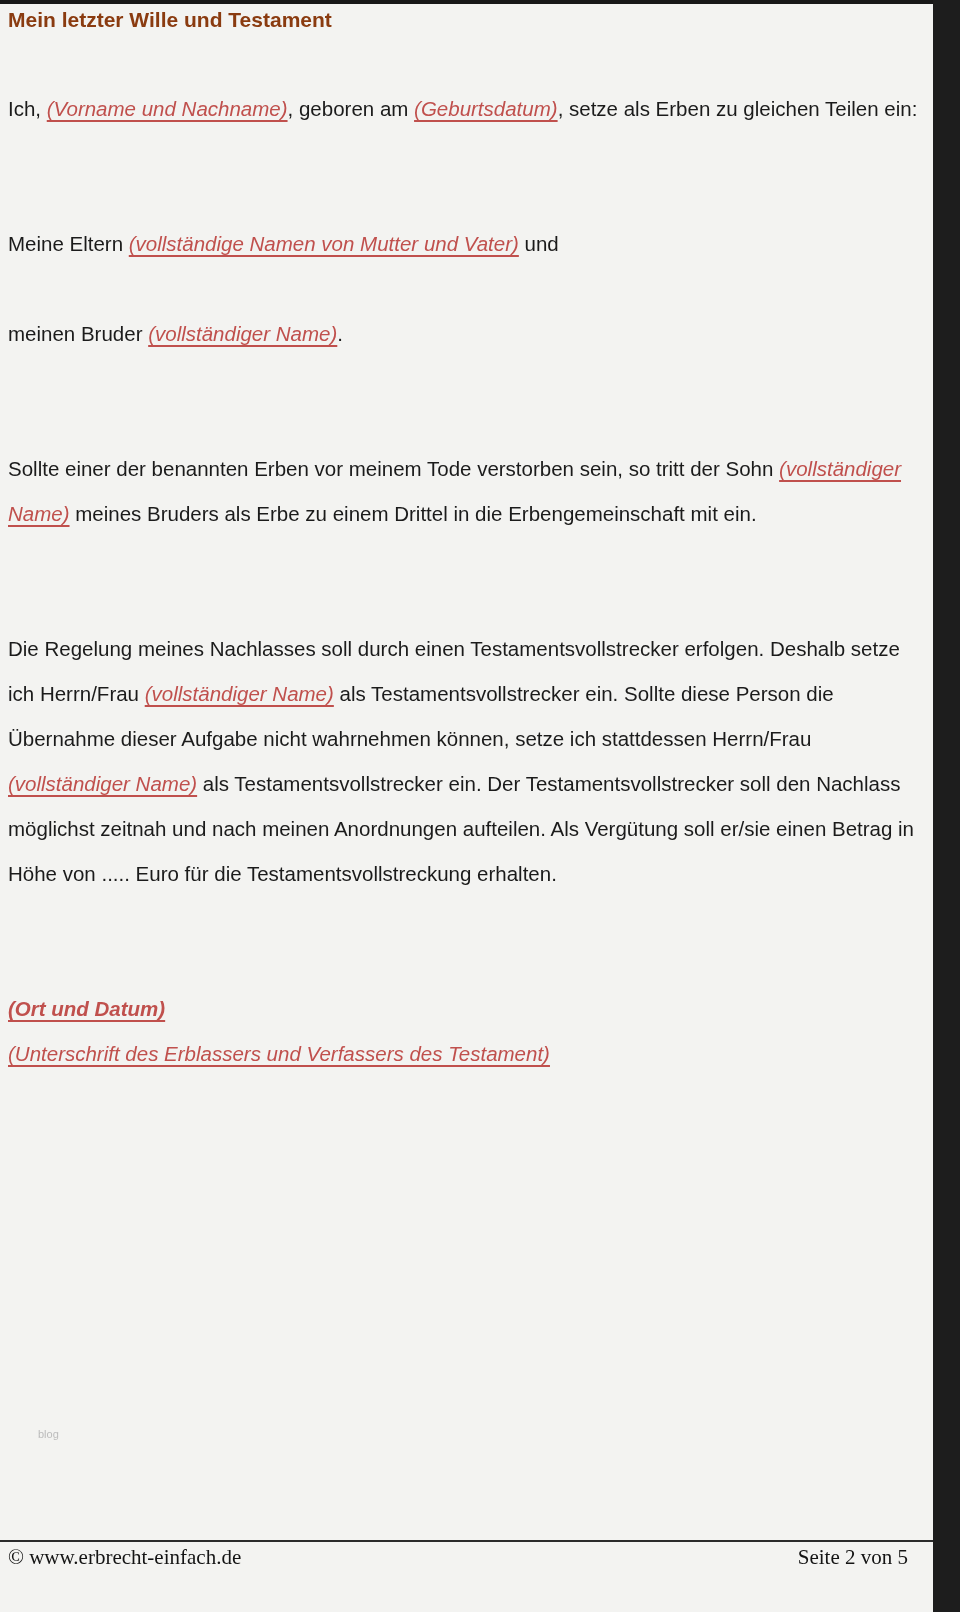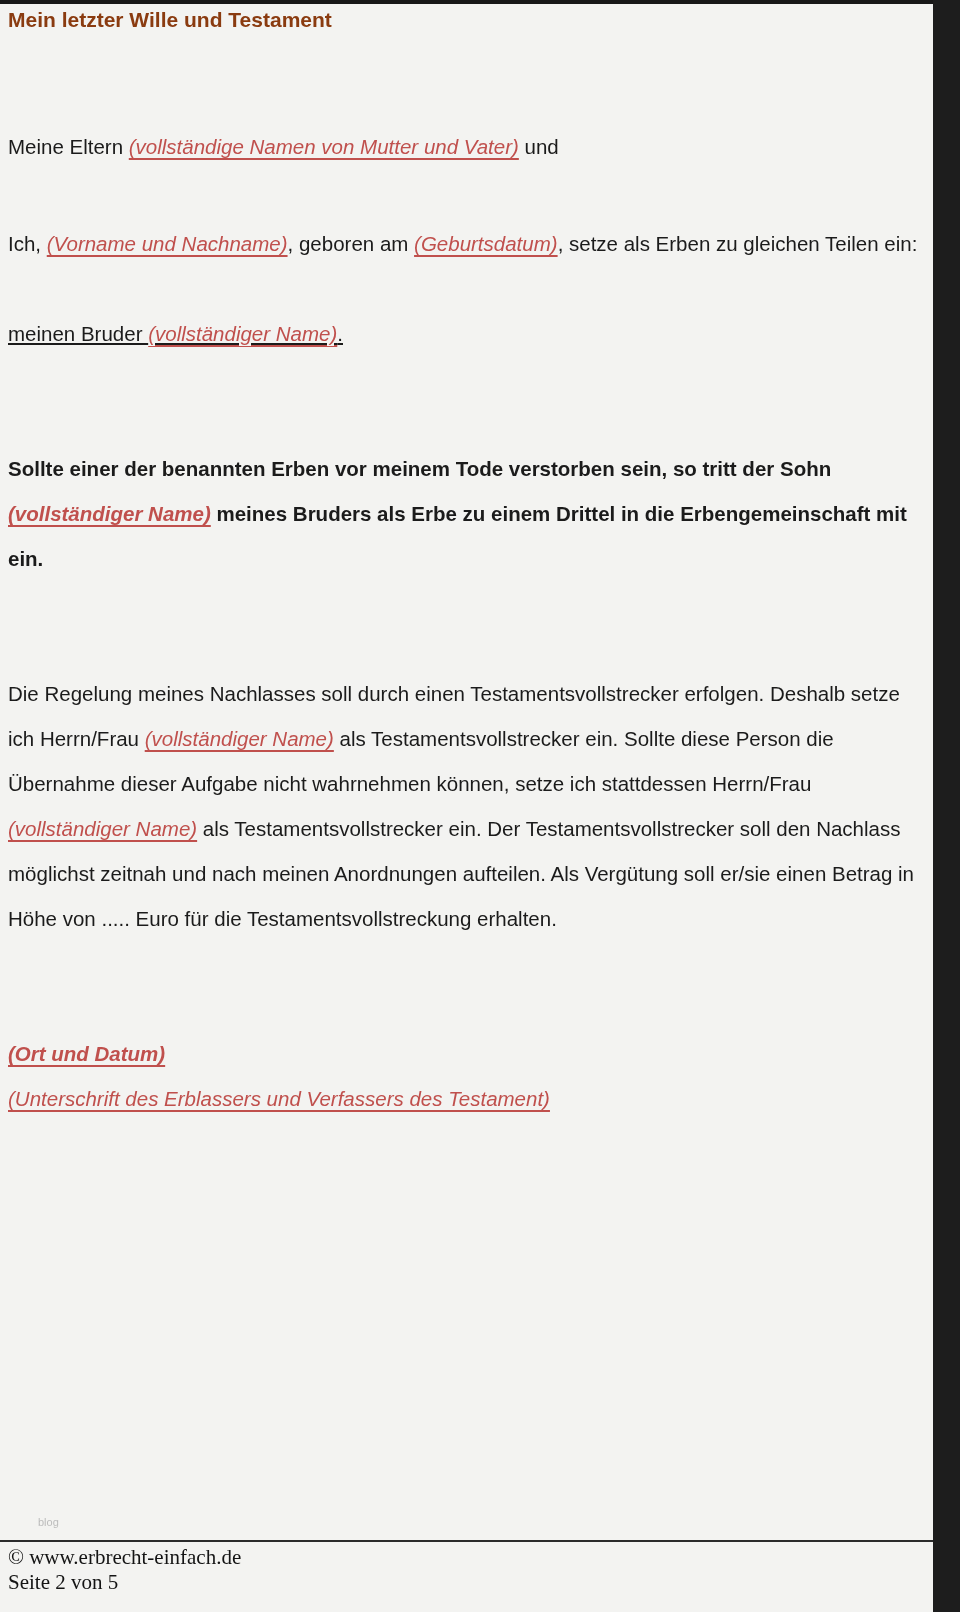--- a/index.html
+++ b/index.html
@@ -30,69 +30,68 @@
     color: var(--heading-color, #8a3b10);
   }
 
   p.body-par {
     font-size: 20.5px;
     line-height: 45px;
     color: #1b1b1b;
   }
   .p-intro      { margin-top: 52px; }
   .p-parents    { margin-top: 90px; }
-  .p-brother    { margin-top: 45px; text-decoration: underline; }
-  .p-substitute { margin-top: 90px; font-weight: bold; }
+  .p-brother    { margin-top: 45px; }
+  .p-substitute { margin-top: 90px; }
   .p-executor   { margin-top: 90px; }
   .p-place      { margin-top: 90px; font-weight: bold; }
   .p-signature  { margin-top: 0; }
 
   .ph {
     color: var(--placeholder-color, #c0504d);
     font-style: italic;
     text-decoration: underline;
     text-underline-offset: 4px;
   }
 
   .watermark {
     position: absolute;
-    left: 38px; top: 1516px;
+    left: 38px; top: 1428px;
     font-size: 11px;
     color: #bcbcbc;
   }
 
   .footer {
     position: absolute;
     left: 0; right: 27px; top: 1540px;
     border-top: 2px solid #2b2b2b;
     display: flex;
     justify-content: space-between;
     align-items: flex-start;
     padding: 3px 25px 0 8px;
     font-family: "Liberation Serif", serif;
     font-size: 21px;
     color: #141414;
-    flex-direction: column;
   }
 </style>
 </head>
 <body>
 
 <div class="page">
 
   <div class="top-bar"></div>
   <div class="right-bar"></div>
 
   <div class="content">
 
     <h1 class="doc-title">Mein letzter Wille und Testament</h1>
 
+    <p class="body-par p-intro"><span>Ich, </span><span class="ph">(Vorname und Nachname)</span><span>, geboren am </span><span class="ph">(Geburtsdatum)</span><span>, setze als Erben zu gleichen Teilen ein:</span></p>
+
     <p class="body-par p-parents"><span>Meine Eltern </span><span class="ph">(vollständige Namen von Mutter und Vater)</span><span> und</span></p>
-
-    <p class="body-par p-intro"><span>Ich, </span><span class="ph">(Vorname und Nachname)</span><span>, geboren am </span><span class="ph">(Geburtsdatum)</span><span>, setze als Erben zu gleichen Teilen ein:</span></p>
 
     <p class="body-par p-brother"><span>meinen Bruder </span><span class="ph">(vollständiger Name)</span><span>.</span></p>
 
     <p class="body-par p-substitute"><span>Sollte einer der benannten Erben vor meinem Tode verstorben sein, so tritt der Sohn </span><span class="ph">(vollständiger Name)</span><span> meines Bruders als Erbe zu einem Drittel in die Erbengemeinschaft mit ein.</span></p>
 
     <p class="body-par p-executor"><span>Die Regelung meines Nachlasses soll durch einen Testamentsvollstrecker erfolgen. Deshalb setze ich Herrn/Frau </span><span class="ph">(vollständiger Name)</span><span> als Testamentsvollstrecker ein. Sollte diese Person die Übernahme dieser Aufgabe nicht wahrnehmen können, setze ich stattdessen Herrn/Frau </span><span class="ph">(vollständiger Name)</span><span> als Testamentsvollstrecker ein. Der Testamentsvollstrecker soll den Nachlass möglichst zeitnah und nach meinen Anordnungen aufteilen. Als Vergütung soll er/sie einen Betrag in Höhe von ..... Euro für die Testamentsvollstreckung erhalten.</span></p>
 
     <p class="body-par p-place"><span class="ph">(Ort und Datum)</span></p>
 
     <p class="body-par p-signature"><span class="ph">(Unterschrift des Erblassers und Verfassers des Testament)</span></p>

